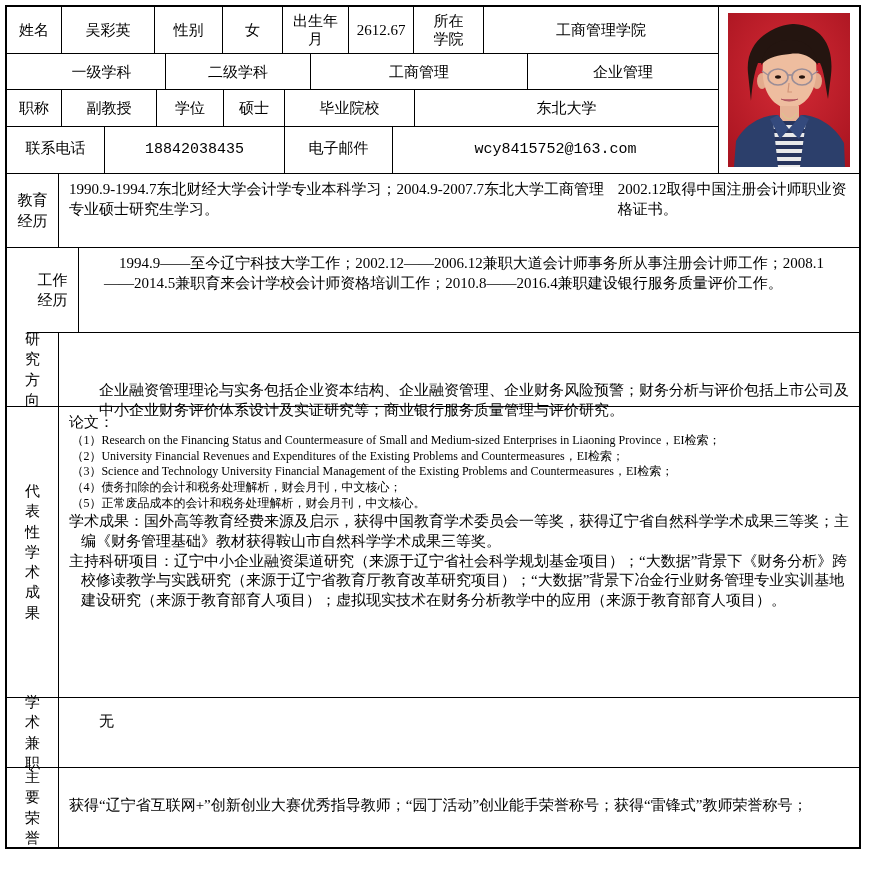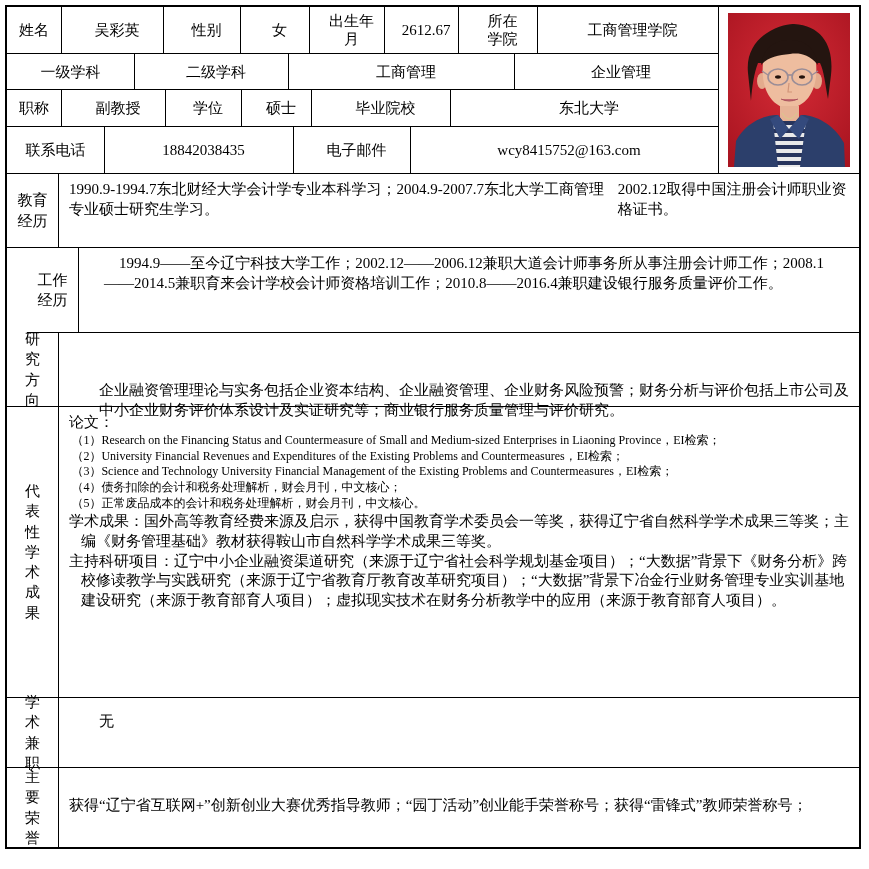--- a/index.html
+++ b/index.html
@@ -12,39 +12,39 @@
   }
   .form {
     position: absolute; left: 5px; top: 5px;
     width: 856px;
     border: 2px solid #000;
     background: #fff;
   }
   
   .top { display: flex; border-bottom: 1px solid #000; }
   .top-left { width: 711px; display: flex; flex-direction: column; }
-  .row { display: flex; border-bottom: 1px solid #000; gap: 9px; }
-  .row:last-child { border-bottom: none; }
+  .row { display: flex; border-bottom: 1px solid #000; }
+  .row:last-child { border-bottom: none; font-family: Liberation Mono, monospace; }
   .r1 { height: 47px; }
   .r2 { height: 36px; }
   .r3 { height: 37px; }
   .r4 { height: 46px; }
   .cell {
     display: flex; align-items: center; justify-content: center;
     text-align: center;
     border-right: 1px solid #000;
     font-size: 15px; line-height: 1.2;
     white-space: pre-line;
     padding: 1px 2px;
     overflow: hidden;
   }
   .cell.last { border-right: none; flex: 1; }
   .w55 { width: 55px; }  .w93 { width: 93px; }  .w68 { width: 68px; }
   .w60 { width: 60px; }  .w66 { width: 66px; }  .w65 { width: 65px; }
-  .w70 { width: 70px; }  .w128 { width: 128px; } .w217 { width: 217px; }
+  .w70 { width: 70px; }  .w128 { width: 128px; margin-left: 31px; } .w217 { width: 217px; }
   .w145 { width: 145px; } .w95 { width: 95px; }  .w67 { width: 67px; }
   .w61 { width: 61px; }  .w130 { width: 130px; } .w98 { width: 98px; }
   .w180 { width: 180px; } .w108 { width: 108px; }
   
   .photo-cell {
     flex: 1; border-left: 1px solid #000;
     display: flex; align-items: center; justify-content: center;
     background: #fff;
   }
   .photo-frame { width: 122px; height: 154px; display: block; }

